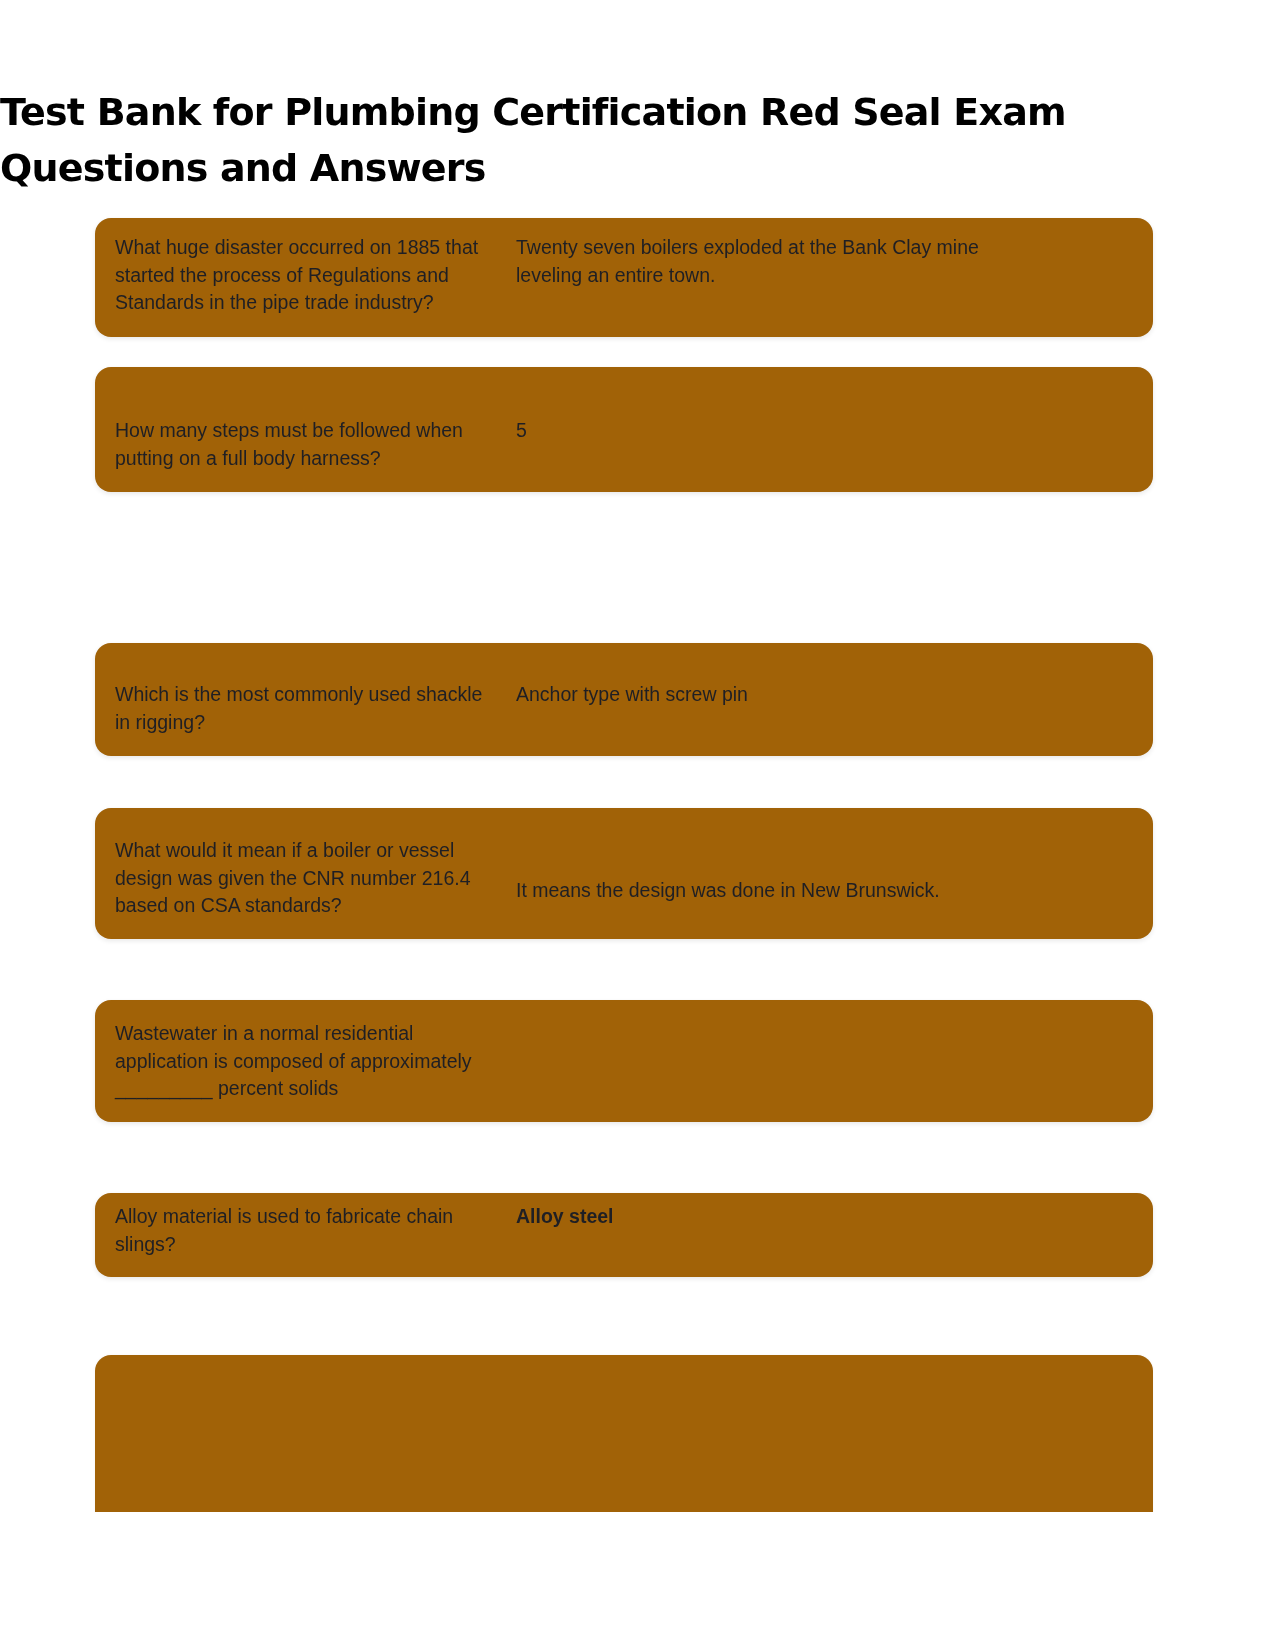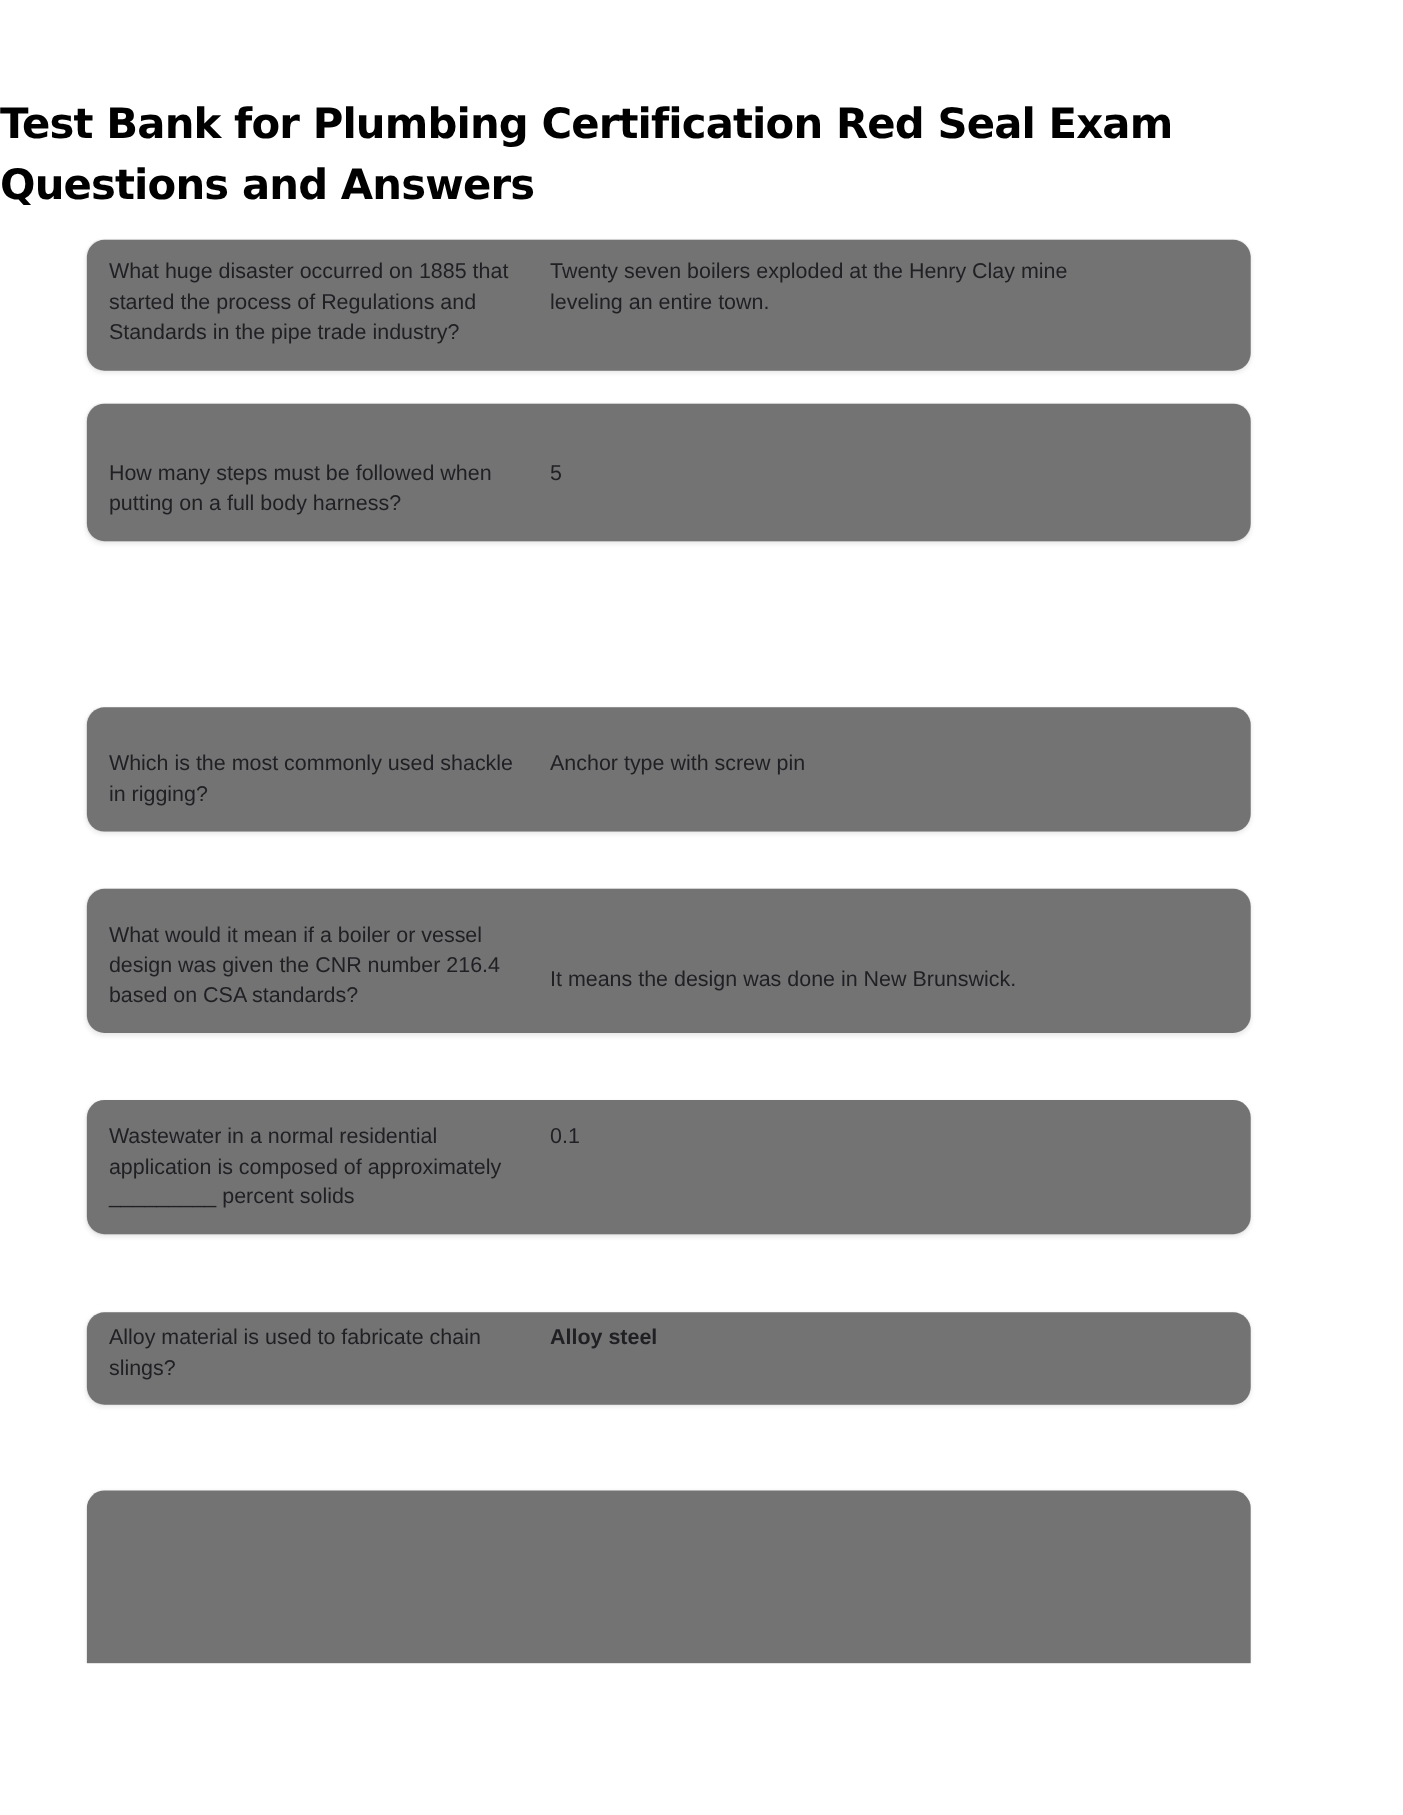--- a/index.html
+++ b/index.html
@@ -23,23 +23,23 @@
       text-align: left;
       font-family: "DejaVu Sans", sans-serif;
       font-weight: bold;
       font-size: 38px;
       line-height: 56px;
       color: #000000;
       letter-spacing: -0.8px;
     }
     .card {
       position: absolute;
-      left: 79px;
+      left: 95px;
       width: 1058px;
-      background: #737373;
+      background: #a16207;
       border-radius: 16px;
       box-shadow: 0 2px 5px rgba(0,0,0,0.09), 0 0 1px rgba(0,0,0,0.06);
       box-sizing: border-box;
     }
     .card .q {
       position: absolute;
       left: 20px;
       width: 375px;
       font-size: 19.5px;
       line-height: 27.5px;
@@ -68,41 +68,40 @@
 </head>
 <body>
 
 <div class="page-title">
   <div>Test Bank for Plumbing Certification Red Seal Exam</div>
   <div>Questions and Answers</div>
 </div>
 
 <div class="card" style="top:218px;height:119px;">
   <div class="q" style="top:16px;">What huge disaster occurred on 1885 that started the process of Regulations and Standards in the pipe trade industry?</div>
-  <div class="a" style="top:16px;">Twenty seven boilers exploded at the Henry Clay mine leveling an entire town.</div>
+  <div class="a" style="top:16px;">Twenty seven boilers exploded at the Bank Clay mine leveling an entire town.</div>
 </div>
 
 <div class="card" style="top:367px;height:125px;">
   <div class="q" style="top:50px;">How many steps must be followed when putting on a full body harness?</div>
   <div class="a" style="top:50px;">5</div>
 </div>
 
 <div class="card" style="top:643px;height:113px;">
   <div class="q" style="top:38px;">Which is the most commonly used shackle in rigging?</div>
   <div class="a" style="top:38px;">Anchor type with screw pin</div>
 </div>
 
 <div class="card" style="top:808px;height:131px;">
   <div class="q" style="top:29px;">What would it mean if a boiler or vessel design was given the CNR number 216.4 based on CSA standards?</div>
   <div class="a" style="top:29px;margin-top:40px;">It means the design was done in New Brunswick.</div>
 </div>
 
 <div class="card" style="top:1000px;height:122px;">
   <div class="q" style="top:20px;">Wastewater in a normal residential application is composed of approximately _________ percent solids</div>
-  <div class="a" style="top:20px;">0.1</div>
 </div>
 
 <div class="card" style="top:1193px;height:84px;">
   <div class="q" style="top:10px;">Alloy material is used to fabricate chain slings?</div>
   <div class="a" style="top:10px;font-weight:bold;">Alloy steel</div>
 </div>
 
 <div class="card faded" style="top:1355px;height:260px;"></div>
 <div class="fade-mask"></div>
 

